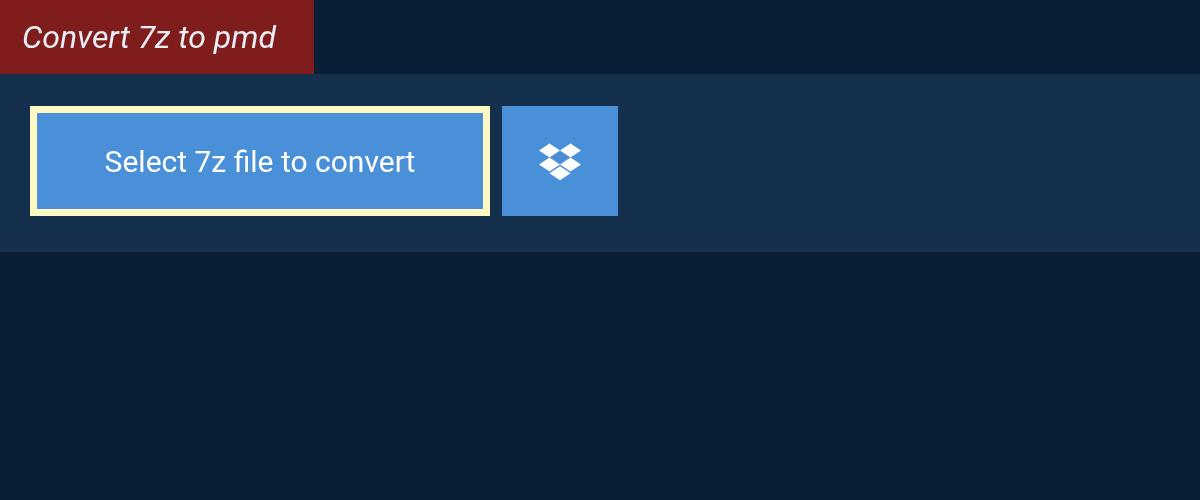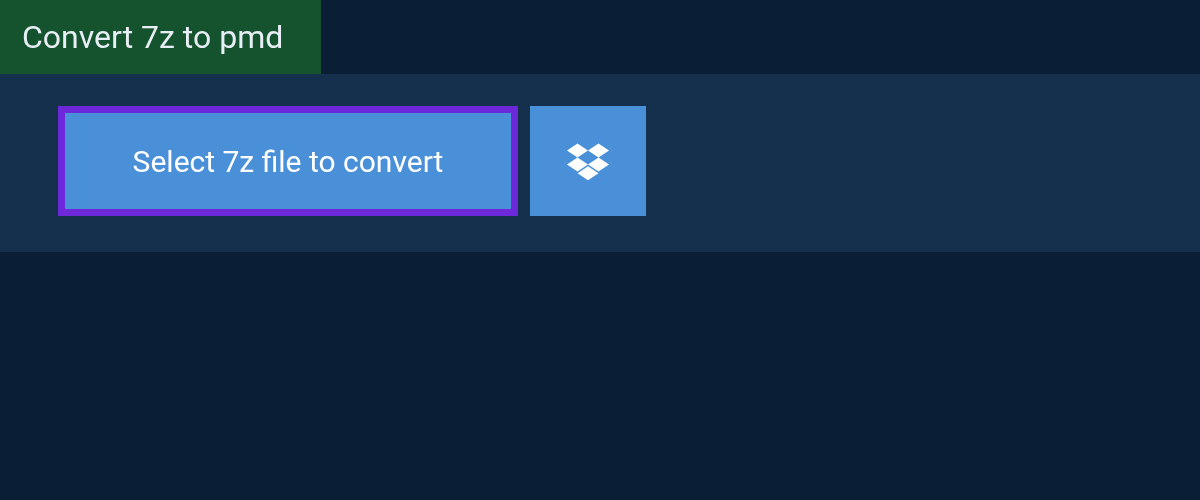--- a/index.html
+++ b/index.html
@@ -8,53 +8,53 @@
       box-sizing: border-box;
     }
     body {
       width: 1200px;
       height: 500px;
       background: #0a1e35;
       font-family: -apple-system, BlinkMacSystemFont, "Segoe UI", Roboto, Helvetica, Arial, sans-serif;
       overflow: hidden;
     }
     .tab-container {
-      background: #14532d;
+      background: #7f1d1d;
       display: inline-block;
       padding: 18px 38px 18px 22px;
+      font-style: italic;
     }
     .tab-title {
       color: #e8eef5;
       font-size: 32px;
       font-weight: 400;
     }
     .panel {
       background: #14304d;
       padding: 32px 30px 36px 30px;
       width: 1200px;
     }
     .button-row {
       display: flex;
       gap: 12px;
     }
     .select-button {
       background: #4a90d9;
-      border: 7px solid #6d28d9;
+      border: 7px solid #fef9c3;
       color: #ffffff;
       font-size: 30px;
       font-weight: 400;
       padding: 26px 48px;
       cursor: pointer;
       text-align: left;
       display: flex;
       align-items: center;
       justify-content: center;
       height: 110px;
       width: 460px;
-      margin-left: 28px;
     }
     .dropbox-button {
       background: #4a90d9;
       width: 116px;
       height: 110px;
       cursor: pointer;
       display: flex;
       align-items: center;
       justify-content: center;
     }

